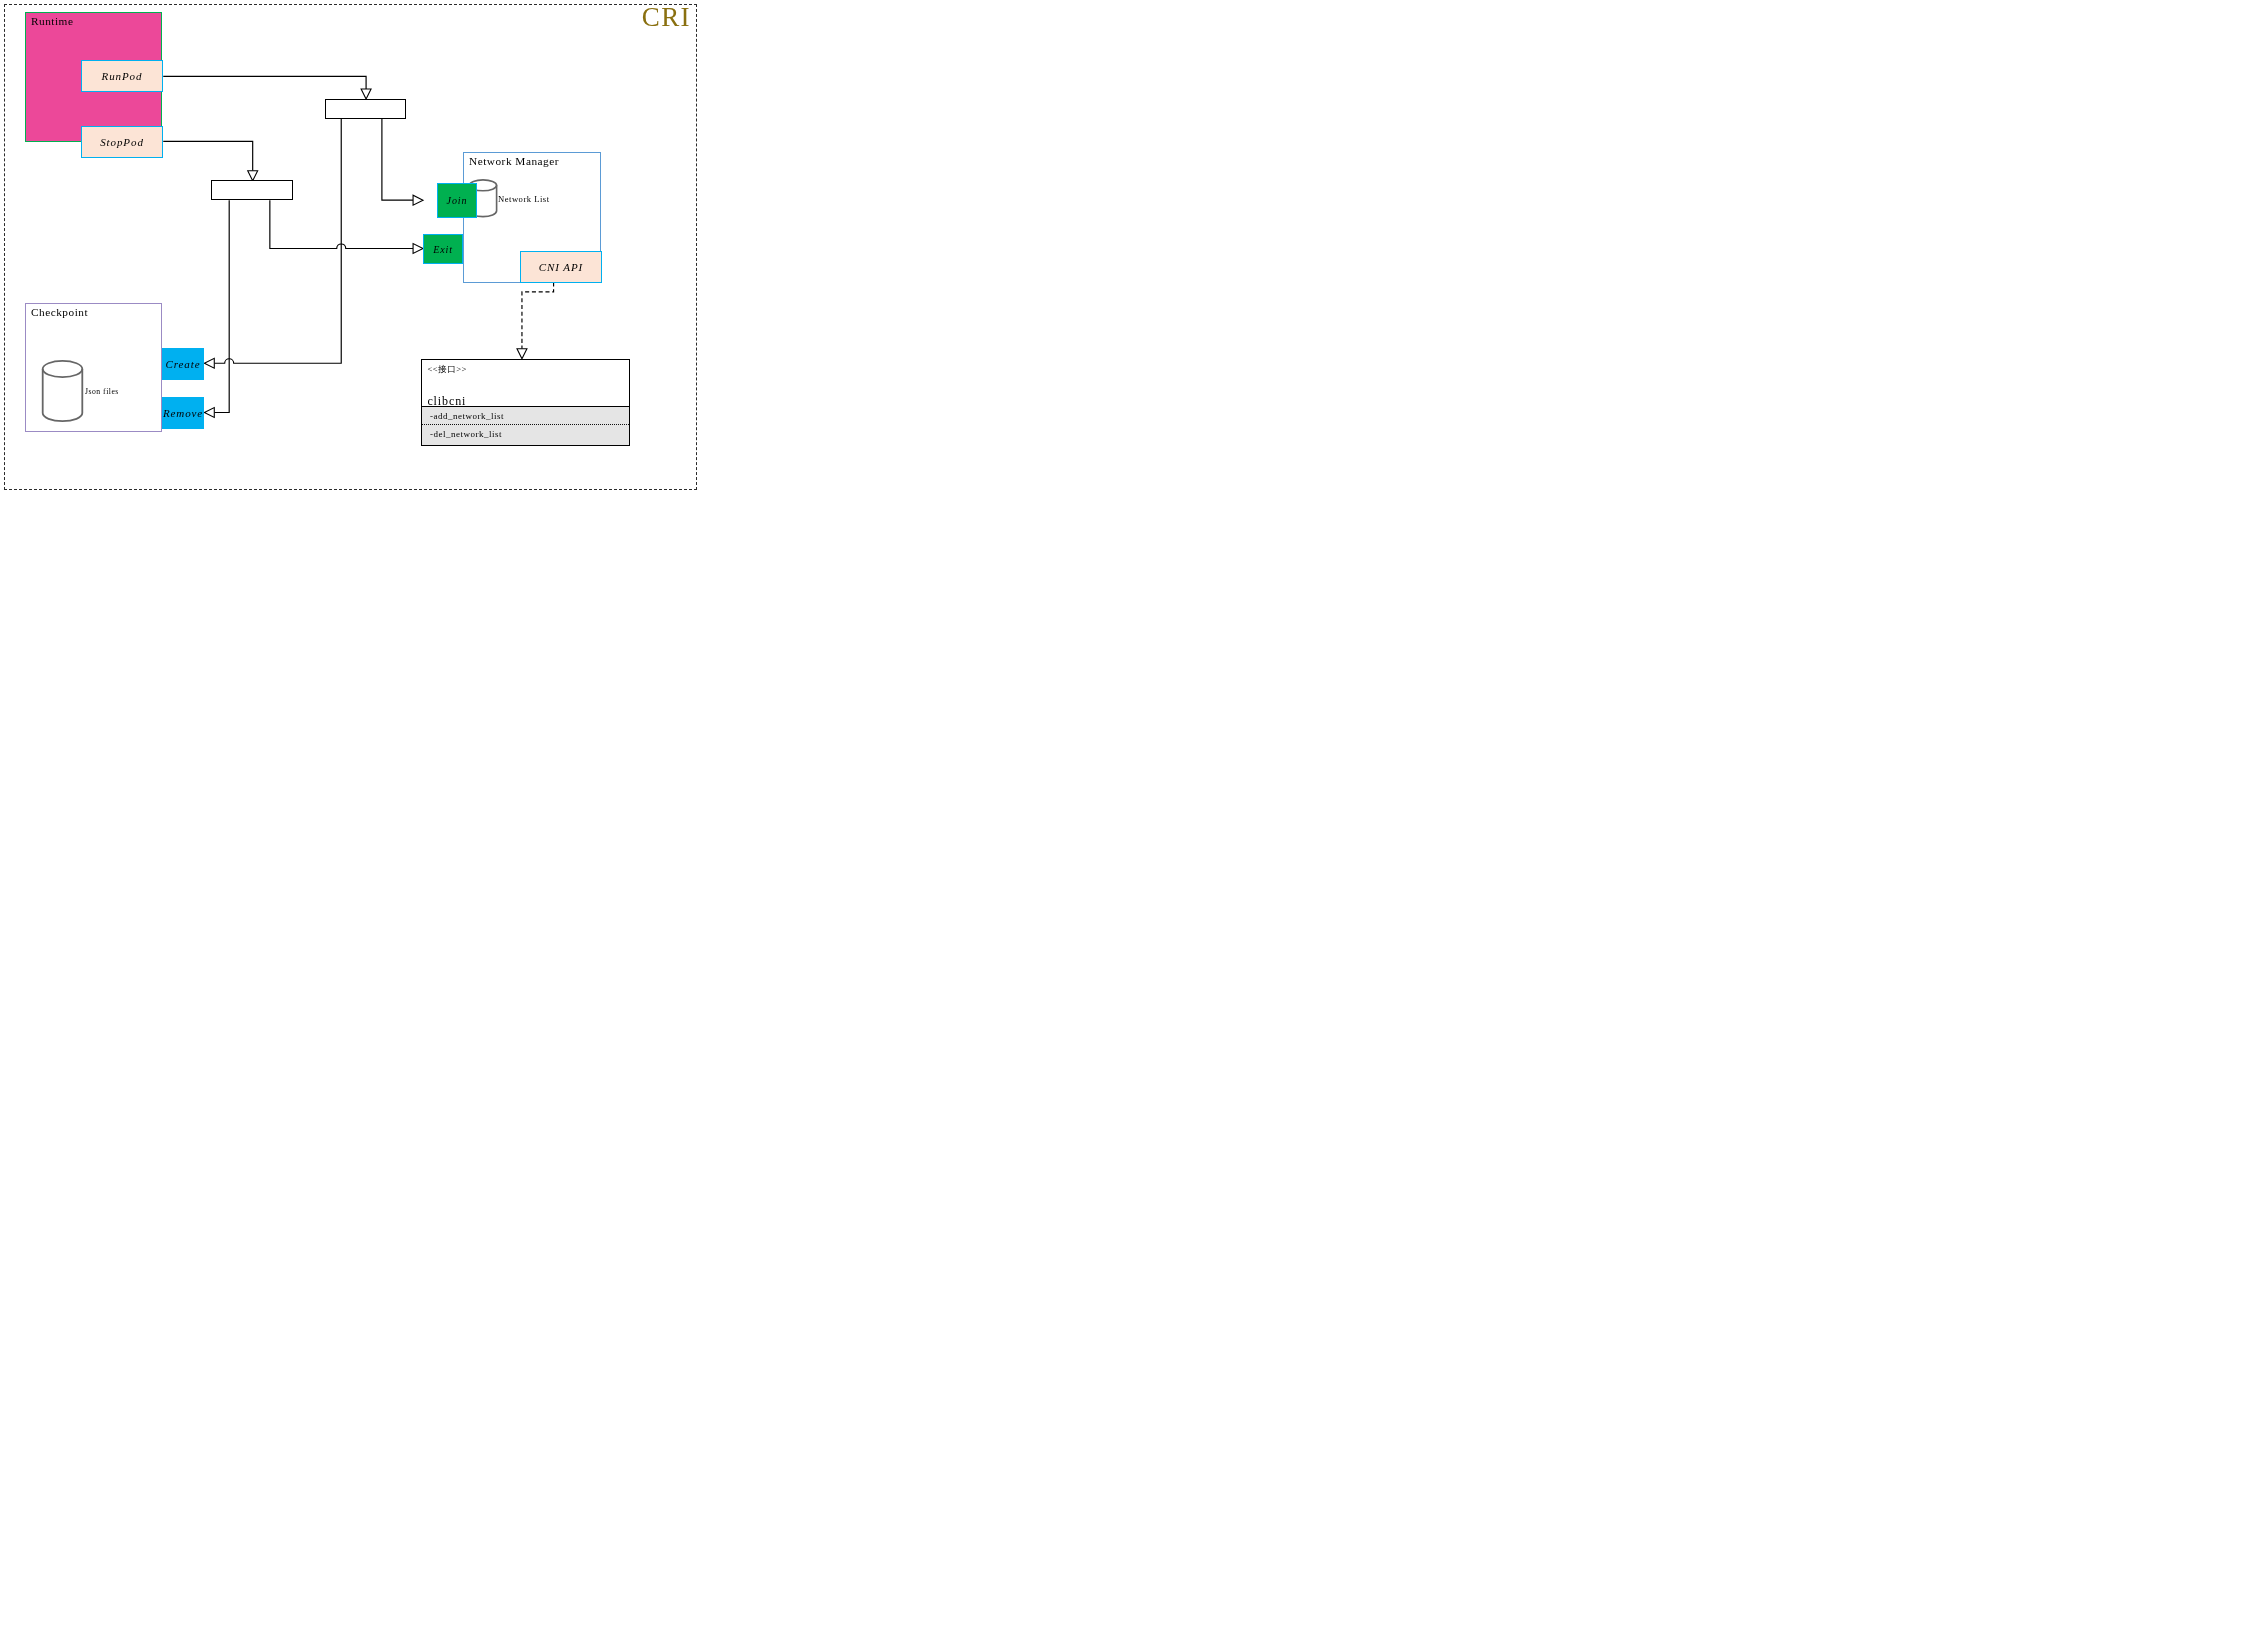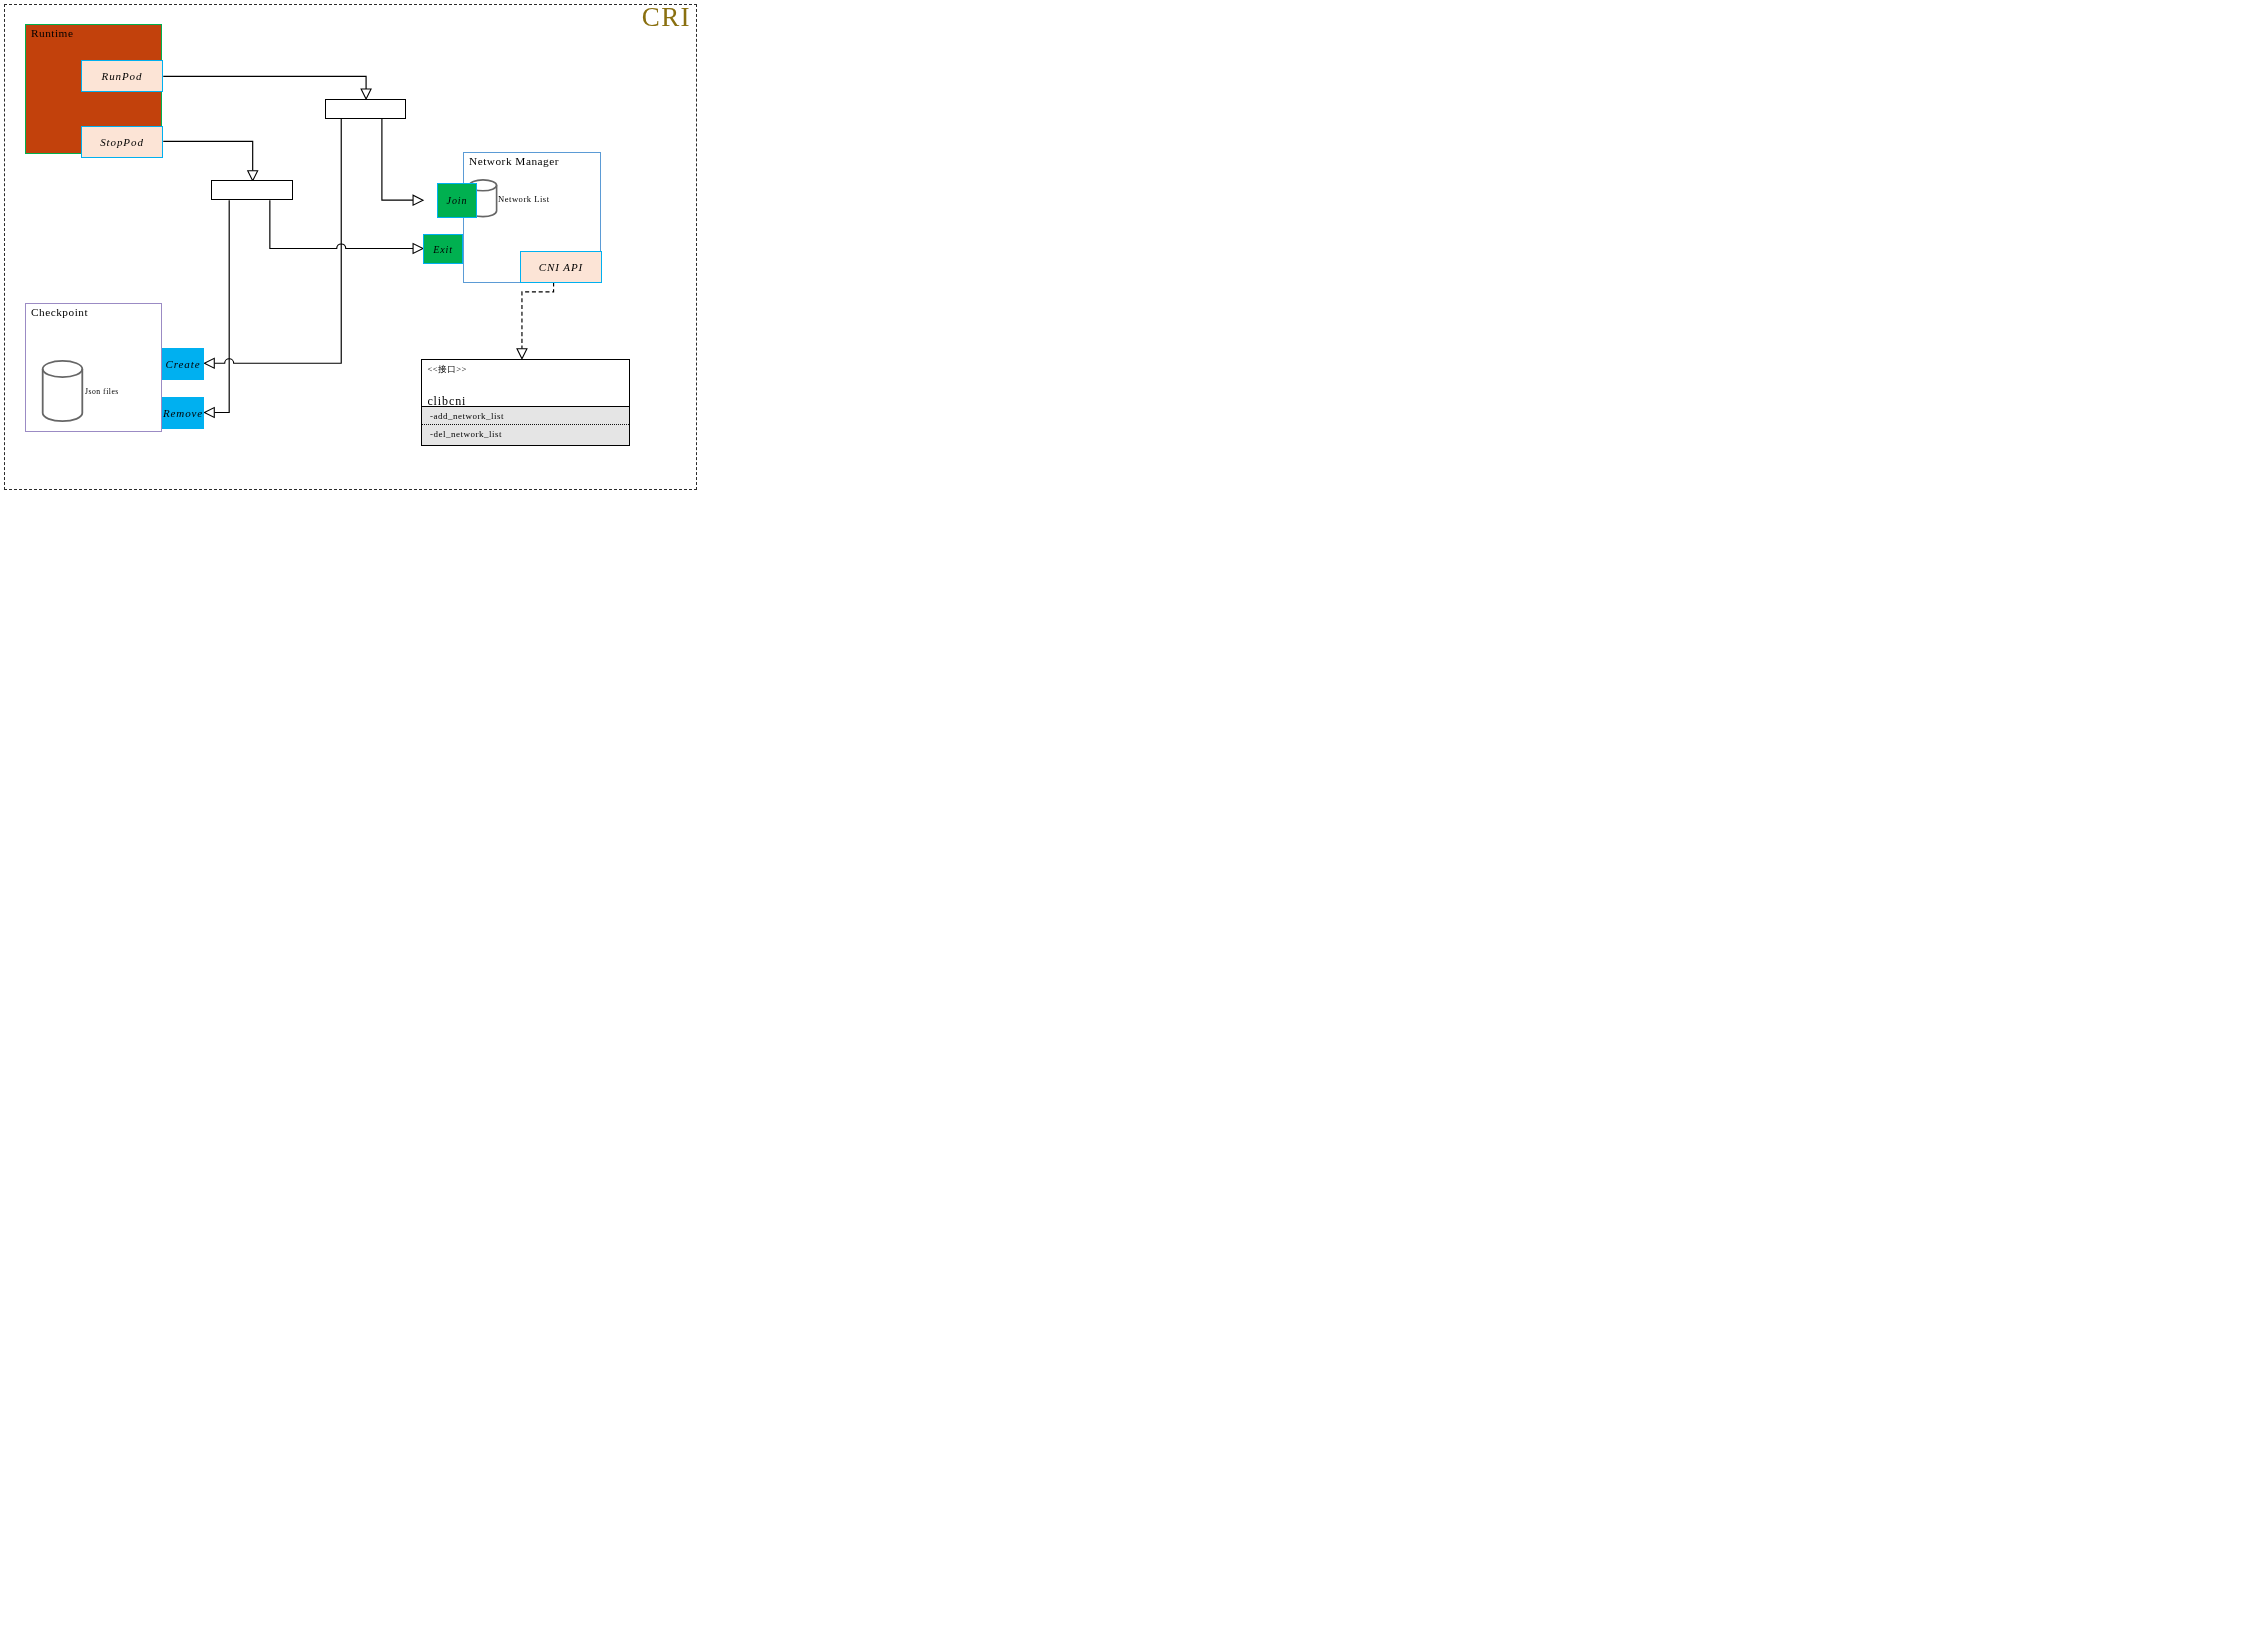--- a/index.html
+++ b/index.html
@@ -9,21 +9,21 @@
   }
   .outer-border{
     position:absolute;left:3.6px;top:3.6px;width:691px;height:484px;
     border:0.9px dashed #2b2b2b;pointer-events:none;
   }
   .wires{position:absolute;left:0;top:0;width:701px;height:492px;}
   .box{position:absolute;box-sizing:border-box;}
   .container-label{position:absolute;left:5px;top:2.3px;font-size:11.3px;letter-spacing:0.5px;white-space:nowrap;}
   .center-label{display:flex;align-items:center;justify-content:center;font-size:11px;letter-spacing:0.9px;font-style:italic;}
 
-  .runtime{left:25px;top:24px;width:137px;height:130px;border:0.9px solid #00B050;background:#c2410c;}
+  .runtime{left:25px;top:12px;width:137px;height:130px;border:0.9px solid #00B050;background:#ec4899;}
   .checkpoint{left:25px;top:303px;width:137px;height:129px;border:0.9px solid #9B8BC4;background:#fff;}
   .nm{left:463px;top:152px;width:138px;height:131px;border:0.9px solid #5B9BD5;background:#fff;}
 
   .peach{background:#FCE4D6;border:0.9px solid #00B0F0;}
   .runpod{left:81px;top:60px;width:82px;height:32px;}
   .stoppod{left:81px;top:126px;width:82px;height:32px;}
   .cniapi{left:520px;top:251px;width:82px;height:32px;}
 
   .connbox{background:#fff;border:1.4px solid #000;}
   .boxa{left:325px;top:99px;width:81px;height:20.4px;}

